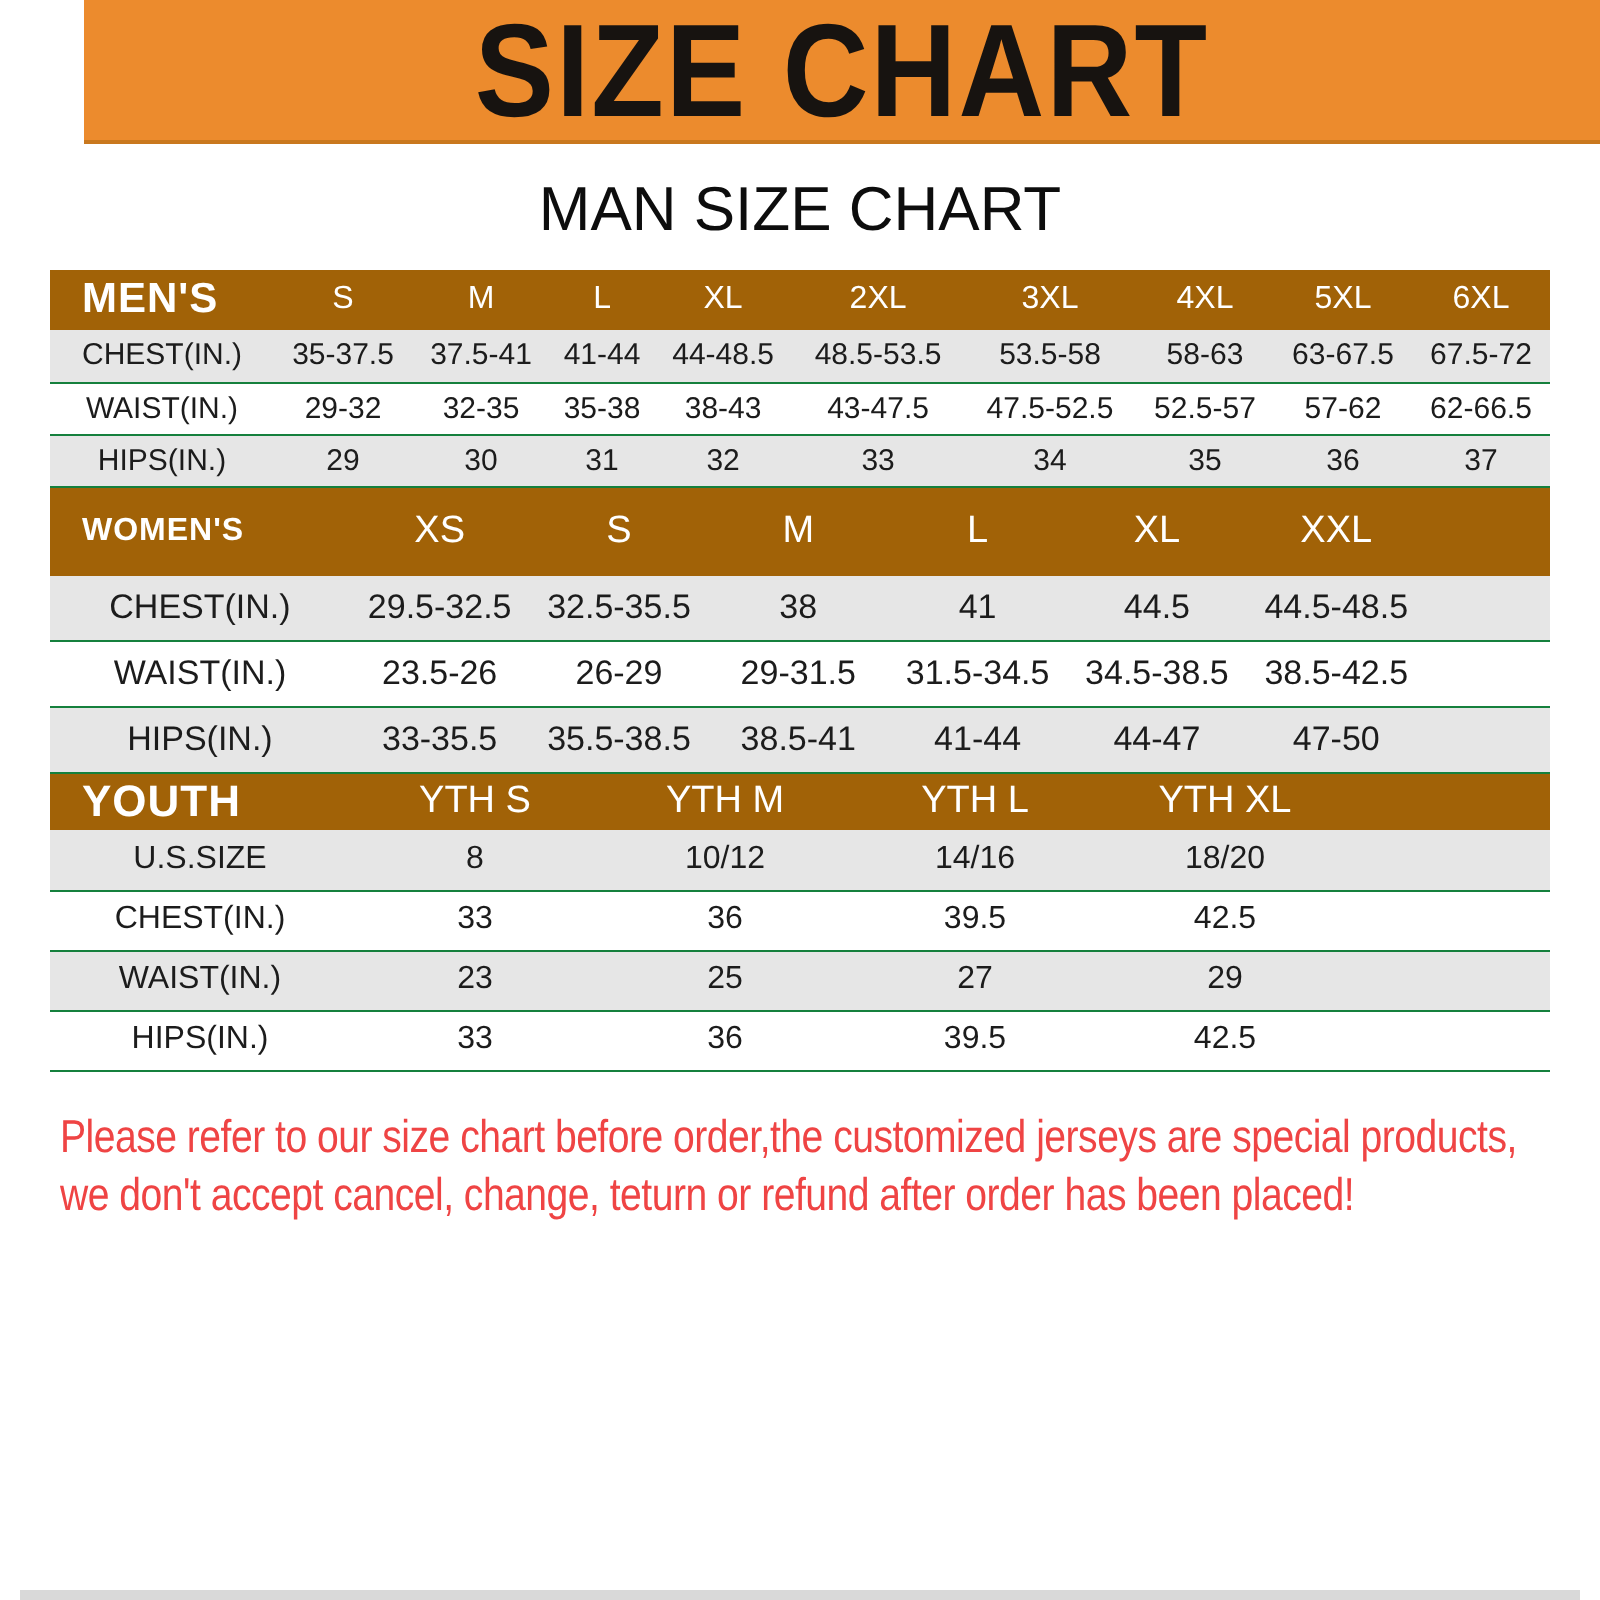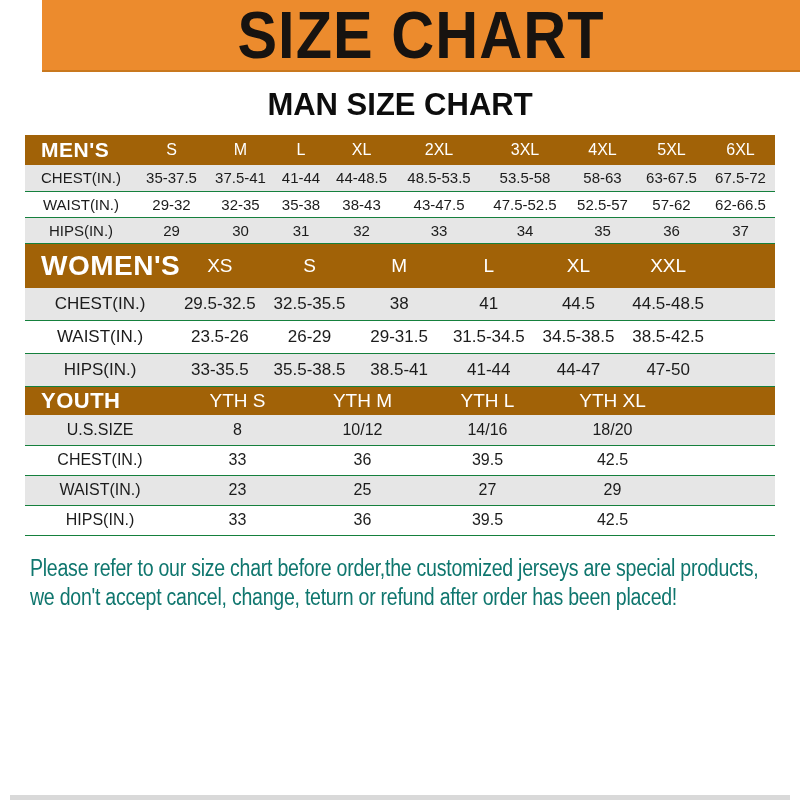--- a/index.html
+++ b/index.html
@@ -22,21 +22,21 @@
     font-size:55px;
     color:#171310;
     letter-spacing:1px;
     transform:scale(1.08,1.2);
     transform-origin:center;
     white-space:nowrap;
   }
   
   .section-heading {
     text-align:center;
-    font-weight:bold;
+    font-weight:normal;
     color:#0d0d0d;
     white-space:nowrap;
   }
   .sec-men   .section-heading { font-size:31px; margin:15px 0 12px; }
   .sec-women .section-heading { font-size:33px; margin:22px 0 15px; }
   .sec-youth .section-heading { font-size:33px; margin:24px 0 15px; }
 
   table.size-table {
     width:750px;
     margin:0 auto;
@@ -55,42 +55,42 @@
   }
   thead th.label-col {
     text-align:left;
     padding-left:16px;
     font-weight:bold;
     letter-spacing:0.5px;
   }
   .sec-men   thead th { height:30px; font-size:16px; }
   .sec-men   thead th.label-col { font-size:21px; width:112px; }
   .sec-women thead th { height:44px; font-size:19px; }
-  .sec-women thead th.label-col { font-size:28px; width:150px; }
+  .sec-women thead th.label-col { font-size:16px; width:150px; }
   .sec-women .spacer { width:62px; }
   .sec-youth thead th { height:28px; font-size:19px; }
   .sec-youth thead th.label-col { font-size:22px; width:150px; }
   .sec-youth .spacer { width:100px; }
 
   tbody td {
     text-align:center;
     color:#1c1c1c;
     white-space:nowrap;
   }
   tbody tr { border-bottom:1px solid #15803d; }
   tbody tr:nth-child(odd)  { background:#E6E6E6; }
   tbody tr:nth-child(even) { background:#ffffff; }
   .sec-men   tbody td { height:26px; font-size:15px; }
   .sec-women tbody td { height:33px; font-size:17px; }
   .sec-youth tbody td { height:30px; font-size:16px; }
 
   
   .footer {
     margin:18px 0 0 30px;
-    color:#0f766e;
+    color:#ef4444;
   }
   .footer-line {
     font-size:23px;
     line-height:29px;
     letter-spacing:-0.3px;
     transform:scaleX(0.85);
     transform-origin:left center;
     white-space:nowrap;
   }
   .bottom-strip {

